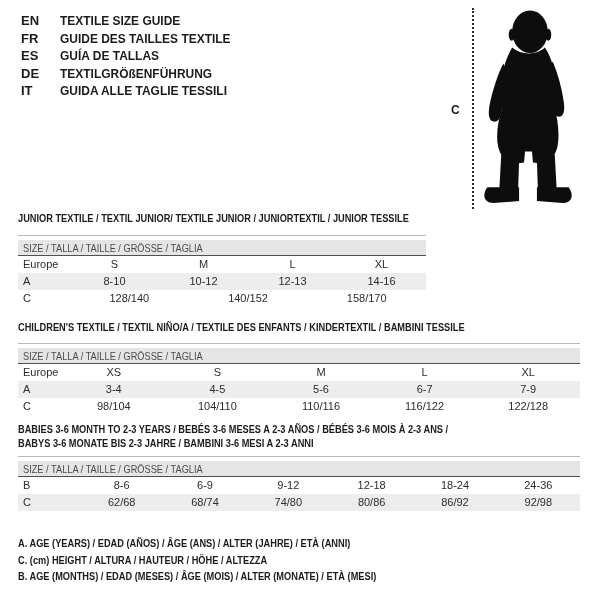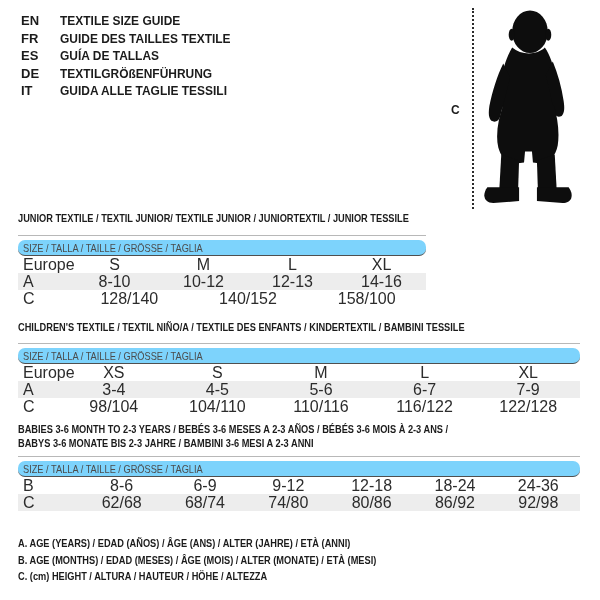--- a/index.html
+++ b/index.html
@@ -19,23 +19,23 @@
   
   #height-line{position:absolute;left:472px;top:8px;height:201px;width:0;border-left:2px dotted #2b2b2b;}
   #height-label{position:absolute;left:451px;top:103px;font-size:12px;font-weight:bold;color:#1b1b1b;}
   #baby-svg{position:absolute;left:478px;top:8px;}
 
   
   .sec-title{position:absolute;left:18px;font-size:11px;font-weight:bold;color:#1b1b1b;line-height:14px;}
   .size-table{position:absolute;left:18px;border-top:1px solid #b8b8b8;padding-top:4px;}
   .t1{width:408px;}
   .t2,.t3{width:562px;}
-  .t-header{height:16px;line-height:16px;background:#7dd3fc;color:#4b4b4b;
-            font-size:11px;padding-left:5px;border-bottom:1px solid #4f4f4f;box-sizing:border-box;border-radius:7px;}
-  .t-row{display:flex;height:17px;line-height:17px;font-size:16px;color:#2c2c2c;}
+  .t-header{height:16px;line-height:16px;background:#e5e5e5;color:#4b4b4b;
+            font-size:11px;padding-left:5px;border-bottom:1px solid #4f4f4f;box-sizing:border-box;}
+  .t-row{display:flex;height:17px;line-height:17px;font-size:11px;color:#2c2c2c;}
   .t-row.alt{background:#ededed;}
   .t-label{padding-left:5px;box-sizing:border-box;}
   .t1 .t-label{width:52px;}
   .t2 .t-label{width:44px;}
   .t3 .t-label{width:62px;}
   .t-cell{flex:1;text-align:center;}
 
   
   #legend{position:absolute;left:18px;top:535px;}
   .legend-row{height:16.5px;line-height:16.5px;font-size:11px;font-weight:bold;color:#1b1b1b;}
@@ -102,21 +102,21 @@
     <span class="t-label">A</span>
     <span class="t-cell">8-10</span>
     <span class="t-cell">10-12</span>
     <span class="t-cell">12-13</span>
     <span class="t-cell">14-16</span>
   </div>
   <div class="t-row">
     <span class="t-label">C</span>
     <span class="t-cell">128/140</span>
     <span class="t-cell">140/152</span>
-    <span class="t-cell">158/100</span>
+    <span class="t-cell">158/170</span>
   </div>
 </div>
 
 <div class="sec-title" style="top:320px;">
   <span class="cond">CHILDREN'S TEXTILE / TEXTIL NIÑO/A / TEXTILE DES ENFANTS / KINDERTEXTIL / BAMBINI TESSILE</span>
 </div>
 <div class="size-table t2" style="top:343px;">
   <div class="t-header">
     <span class="cond">SIZE / TALLA / TAILLE / GRÖSSE / TAGLIA</span>
   </div>
@@ -172,18 +172,18 @@
     <span class="t-cell">86/92</span>
     <span class="t-cell">92/98</span>
   </div>
 </div>
 
 <div id="legend">
   <div class="legend-row">
     <span class="cond">A. AGE (YEARS) / EDAD (AÑOS) / ÂGE (ANS) / ALTER (JAHRE) / ETÀ (ANNI)</span>
   </div>
   <div class="legend-row">
-    <span class="cond">B. AGE (MONTHS) / EDAD (MESES) / ÂGE (MOIS) / ALTER (MONATE) / ETÀ (MESI)</span>
+    <span class="cond">C. (cm) HEIGHT / ALTURA / HAUTEUR / HÖHE / ALTEZZA</span>
   </div>
   <div class="legend-row">
-    <span class="cond">C. (cm) HEIGHT / ALTURA / HAUTEUR / HÖHE / ALTEZZA</span>
+    <span class="cond">B. AGE (MONTHS) / EDAD (MESES) / ÂGE (MOIS) / ALTER (MONATE) / ETÀ (MESI)</span>
   </div>
 </div>
 
 </body></html>

